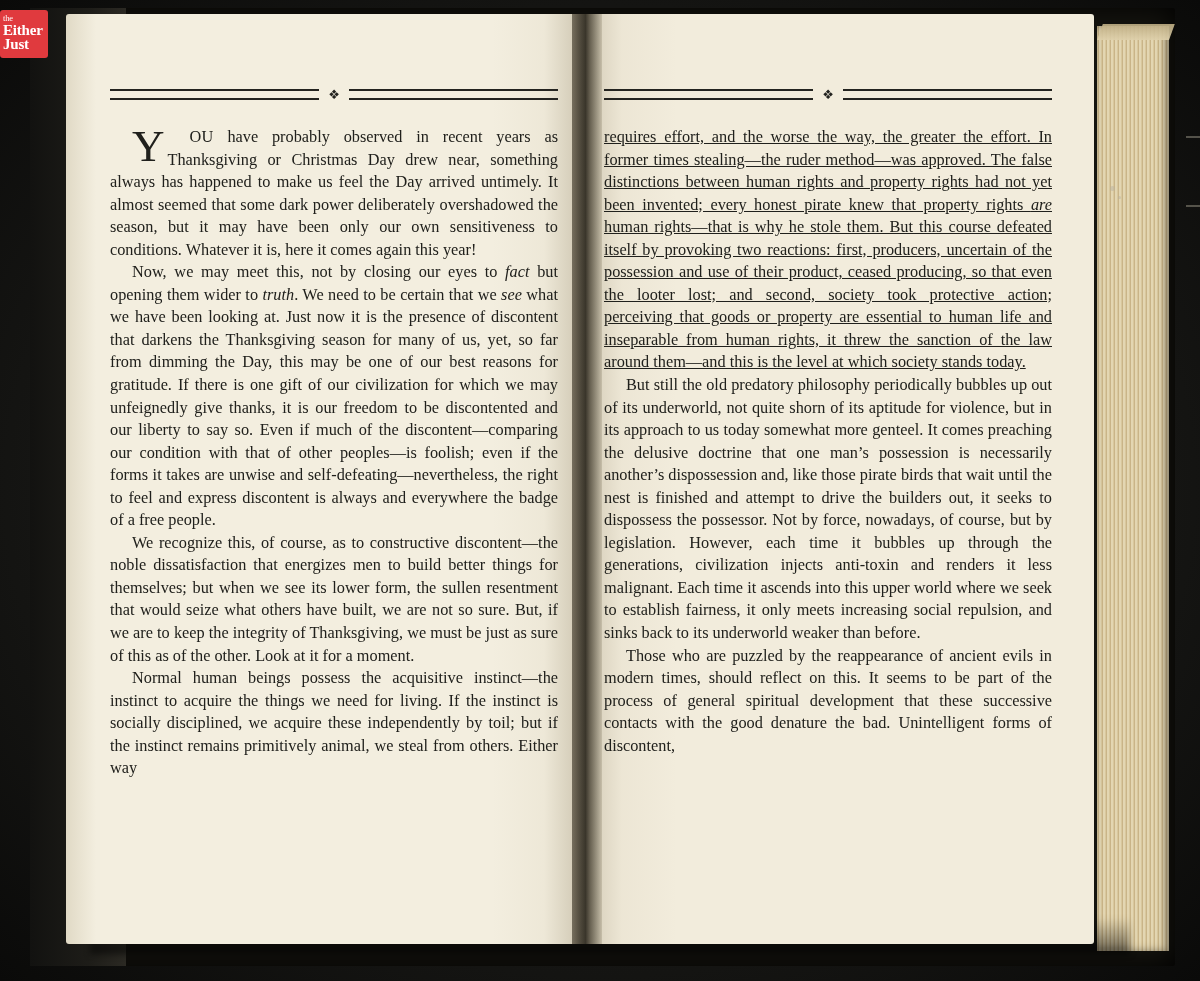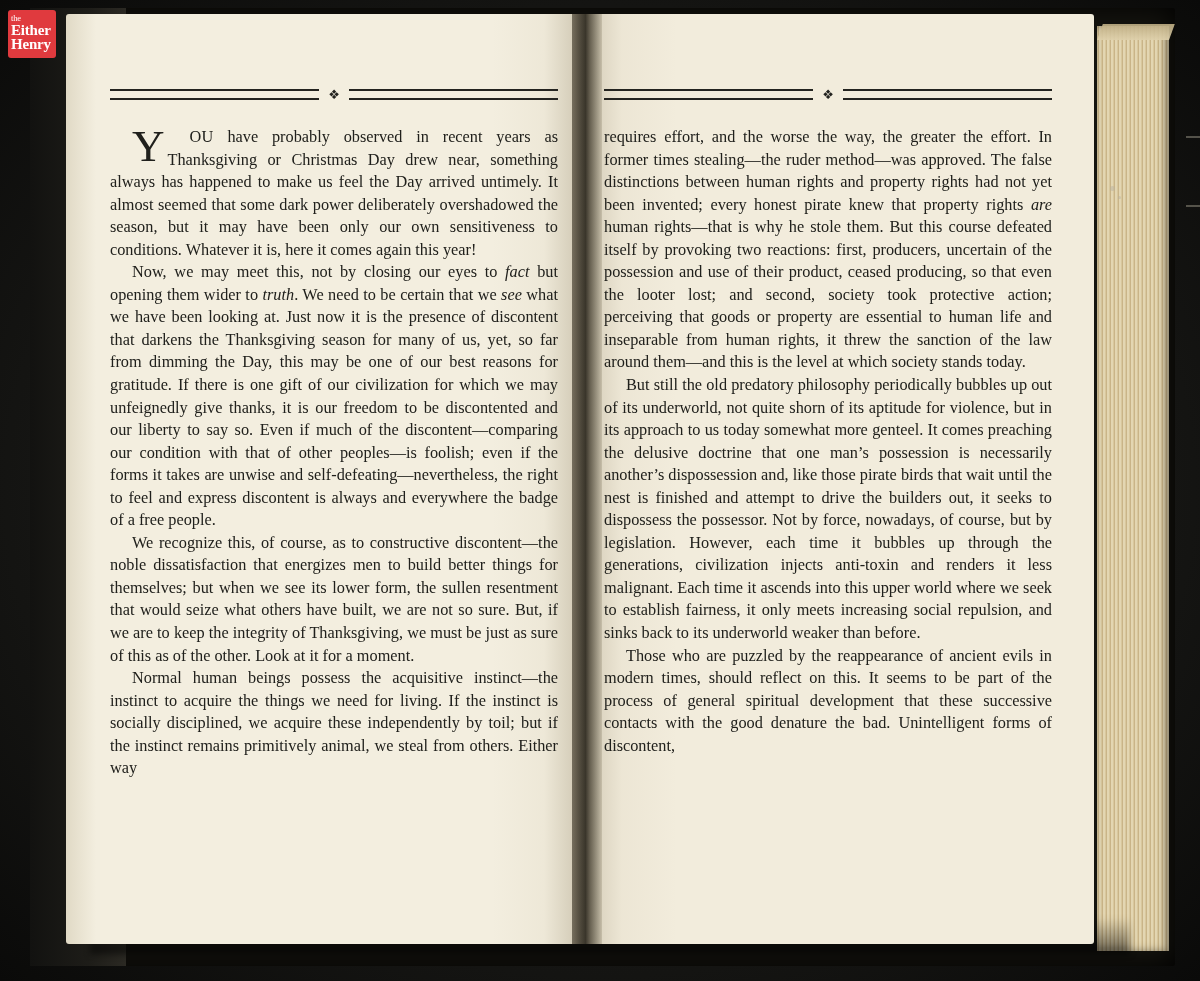--- a/index.html
+++ b/index.html
@@ -152,21 +152,21 @@
     -webkit-hyphens: none;
     hyphens: none;
   }
   .page.left .col { left: 44px; }
   .page.right .col { left: 22px; }
 
   .col p {
     margin: 0;
     text-indent: 1.35em;
   }
-  .col p.noindent { text-indent: 0; }
+  .col p.noindent { text-indent: 0; text-decoration: underline; }
 
   
   .rule {
     position: absolute;
     top: 72px;
     height: 16px;
     display: flex;
     align-items: center;
   }
   .page.left .rule { left: 44px; width: 448px; }
@@ -198,21 +198,21 @@
   .firstpar .smallcaps {
     font-variant: small-caps;
     letter-spacing: .3px;
   }
 
   em { font-style: italic; }
 
   
   .logo {
     position: absolute;
-    left: 8px;
+    left: 0;
     top: 10px;
     width: 48px;
     height: 48px;
     background: #e03a3e;
     border-radius: 3px;
     color: #fff;
     font-family: "Liberation Serif", serif;
     font-size: 15px;
     line-height: 14px;
     font-weight: bold;
@@ -289,21 +289,21 @@
       </div>
     </div>
 
   </div>
 
   <div class="gutter"></div>
 
   <div class="logo" style="background: rgb(224, 58, 62);">
     <span class="the">the</span>
     <span>Either</span><br>
-    <span>Henry</span>
+    <span>Just</span>
   </div>
 
   <div class="tick" style="top:136px;"></div>
   <div class="tick" style="top:205px;"></div>
   <div class="speck" style="left:1110px; top:186px; width:5px; height:5px;"></div>
   <div class="speck" style="left:1118px; top:196px; width:3px; height:3px;"></div>
 
 </div>
 
 </body></html>

